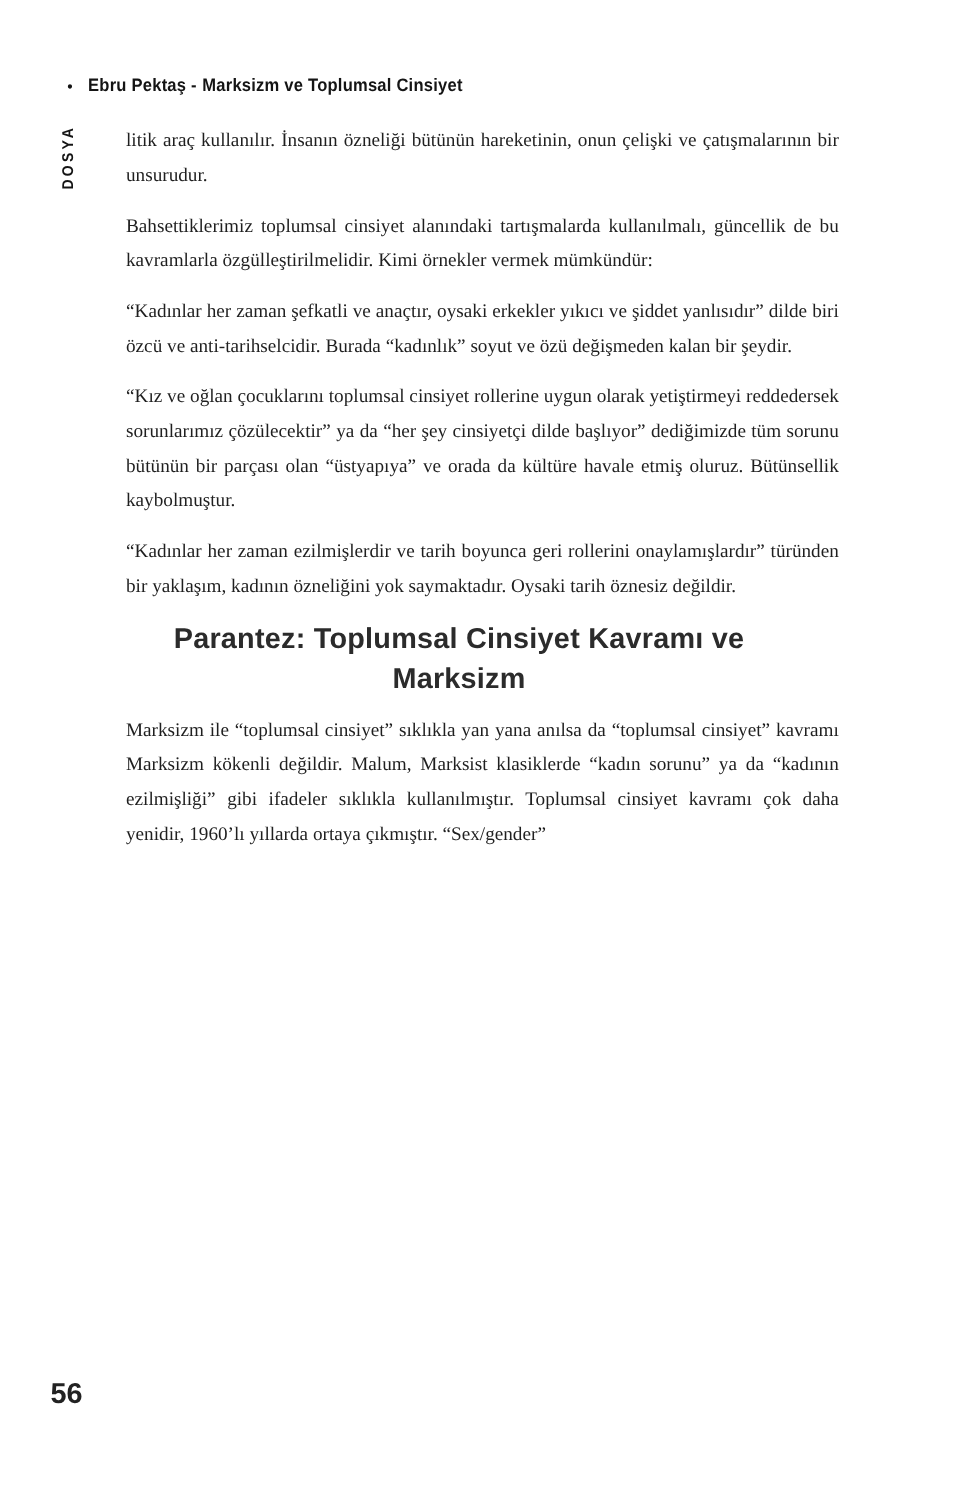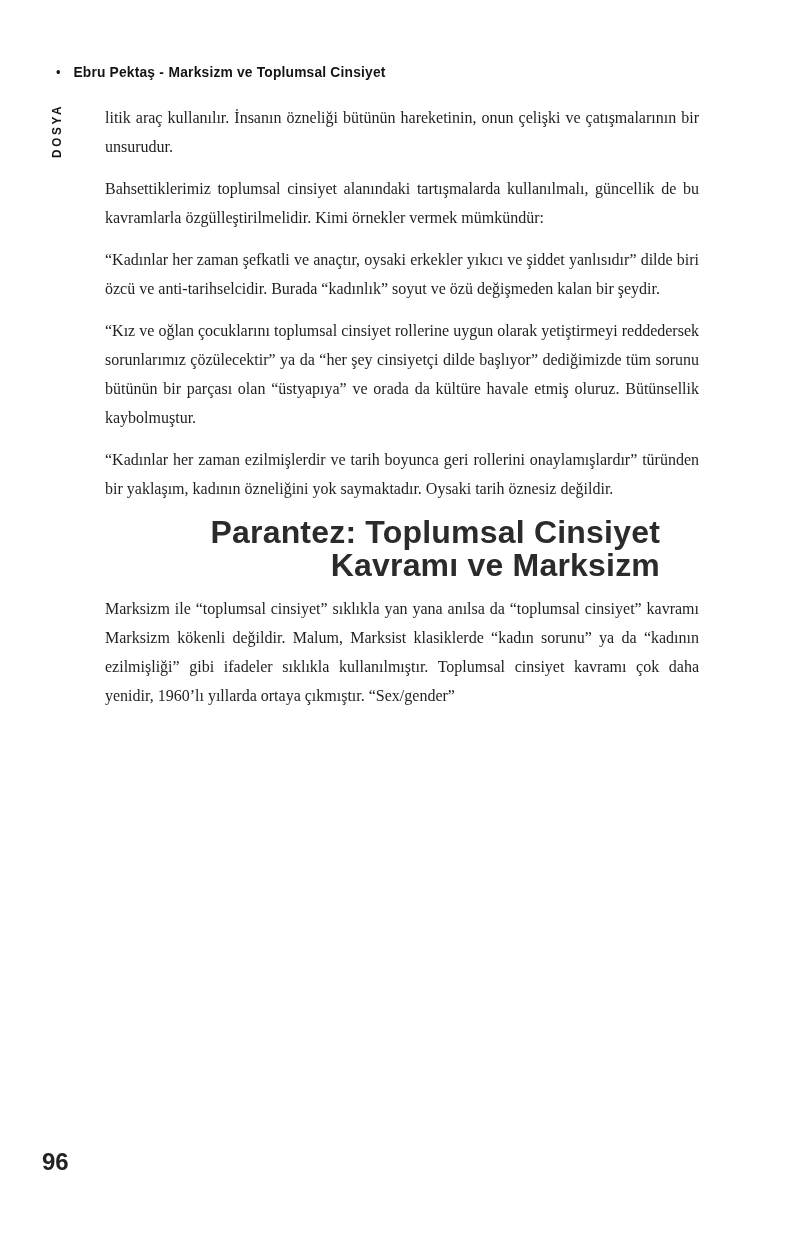--- a/index.html
+++ b/index.html
@@ -70,27 +70,27 @@
     margin: 0 0 13px 0;
     font-size: 16px;
     line-height: 29px;
     text-align: justify;
     color: #1f1f1f;
   }
   .content p:last-child { margin-bottom: 0; }
   .section-heading {
     font-family: "Liberation Sans", sans-serif;
     font-weight: 700;
-    font-size: 32px;
+    font-size: 24px;
     line-height: 33px;
     color: #2b2b2b;
     letter-spacing: 0.2px;
     margin: 10px 0 12px 0;
     max-width: 555px;
-    text-align: right;
+    text-align: center;
   }
   
   .page-number {
     position: absolute;
     left: 42px;
     top: 1148px;
     font-family: "Liberation Sans", sans-serif;
     font-weight: 700;
     font-size: 24px;
     color: #222222;
@@ -114,15 +114,15 @@
   <div class="content">
     <p>litik araç kullanılır. İnsanın özneliği bütünün hareketinin, onun çelişki ve çatışmalarının bir unsurudur.</p>
     <p>Bahsettiklerimiz toplumsal cinsiyet alanındaki tartışmalarda kullanılmalı, güncellik de bu kavramlarla özgülleştirilmelidir. Kimi örnekler vermek mümkündür:</p>
     <p>“Kadınlar her zaman şefkatli ve anaçtır, oysaki erkekler yıkıcı ve şiddet yanlısıdır” dilde biri özcü ve anti-tarihselcidir. Burada “kadınlık” soyut ve özü değişmeden kalan bir şeydir.</p>
     <p>“Kız ve oğlan çocuklarını toplumsal cinsiyet rollerine uygun olarak yetiştirmeyi reddedersek sorunlarımız çözülecektir” ya da “her şey cinsiyetçi dilde başlıyor” dediğimizde tüm sorunu bütünün bir parçası olan “üstyapıya” ve orada da kültüre havale etmiş oluruz. Bütünsellik kaybolmuştur.</p>
     <p>“Kadınlar her zaman ezilmişlerdir ve tarih boyunca geri rollerini onaylamışlardır” türünden bir yaklaşım, kadının özneliğini yok saymaktadır. Oysaki tarih öznesiz değildir.</p>
     <h2 class="section-heading">Parantez: Toplumsal Cinsiyet Kavramı ve Marksizm</h2>
     <p>Marksizm ile “toplumsal cinsiyet” sıklıkla yan yana anılsa da “toplumsal cinsiyet” kavramı Marksizm kökenli değildir. Malum, Marksist klasiklerde “kadın sorunu” ya da “kadının ezilmişliği” gibi ifadeler sıklıkla kullanılmıştır. Toplumsal cinsiyet kavramı çok daha yenidir, 1960’lı yıllarda ortaya çıkmıştır. “Sex/gender”</p>
   </div>
 
-  <div class="page-number">96</div>
+  <div class="page-number">56</div>
 
 </div>
 
 </body></html>

